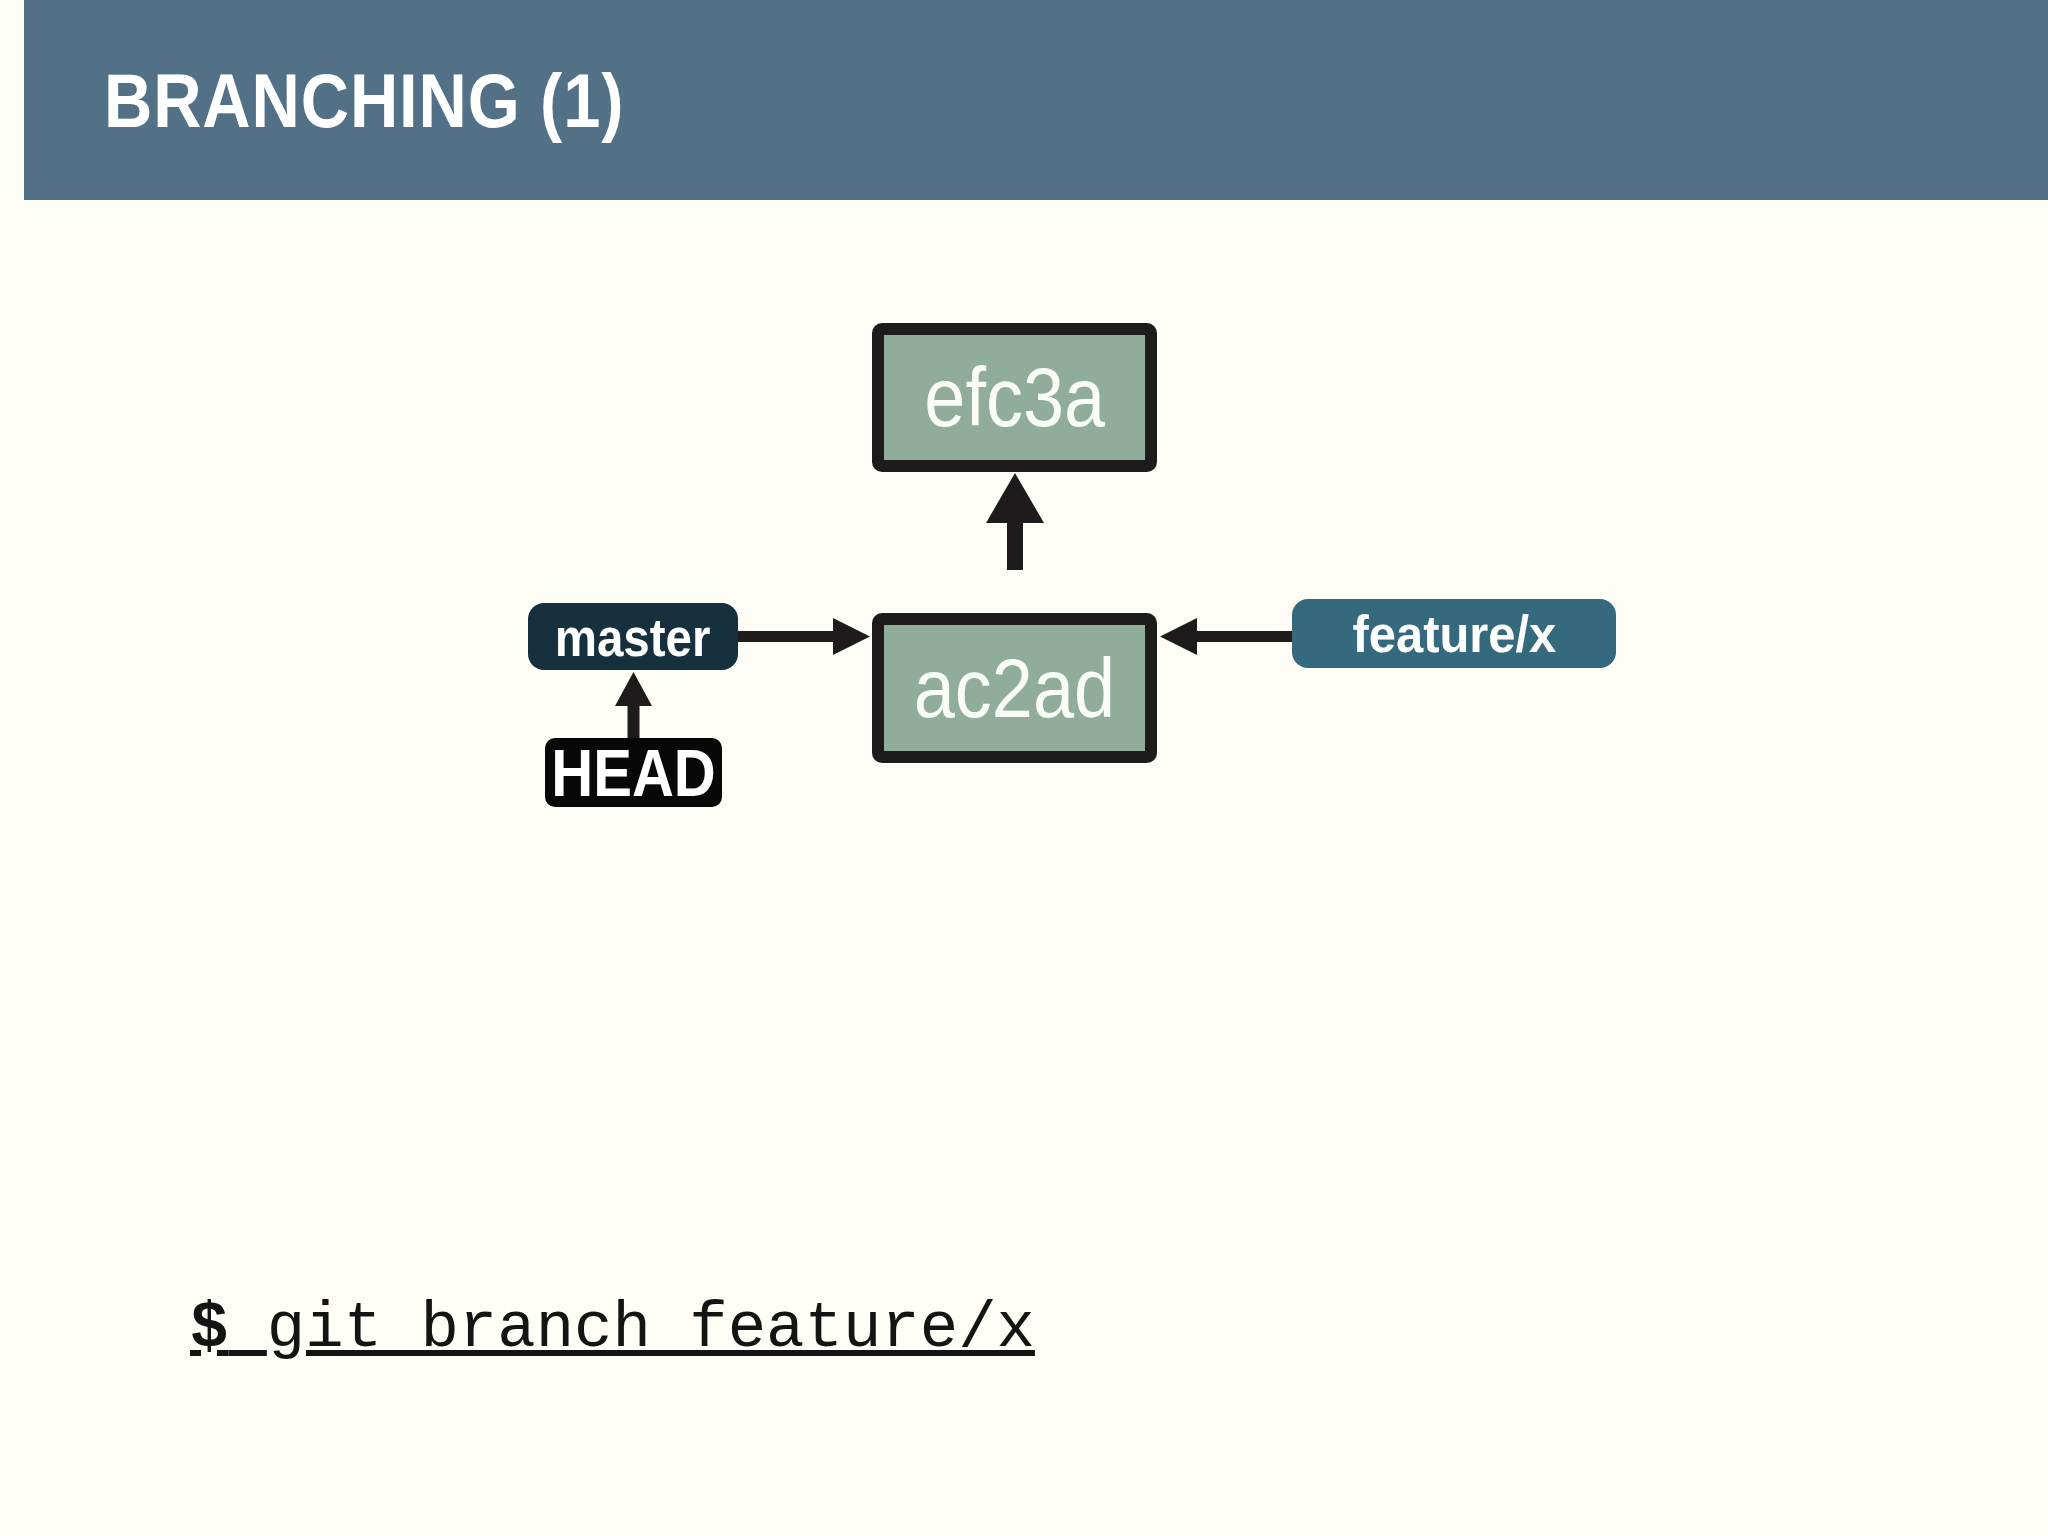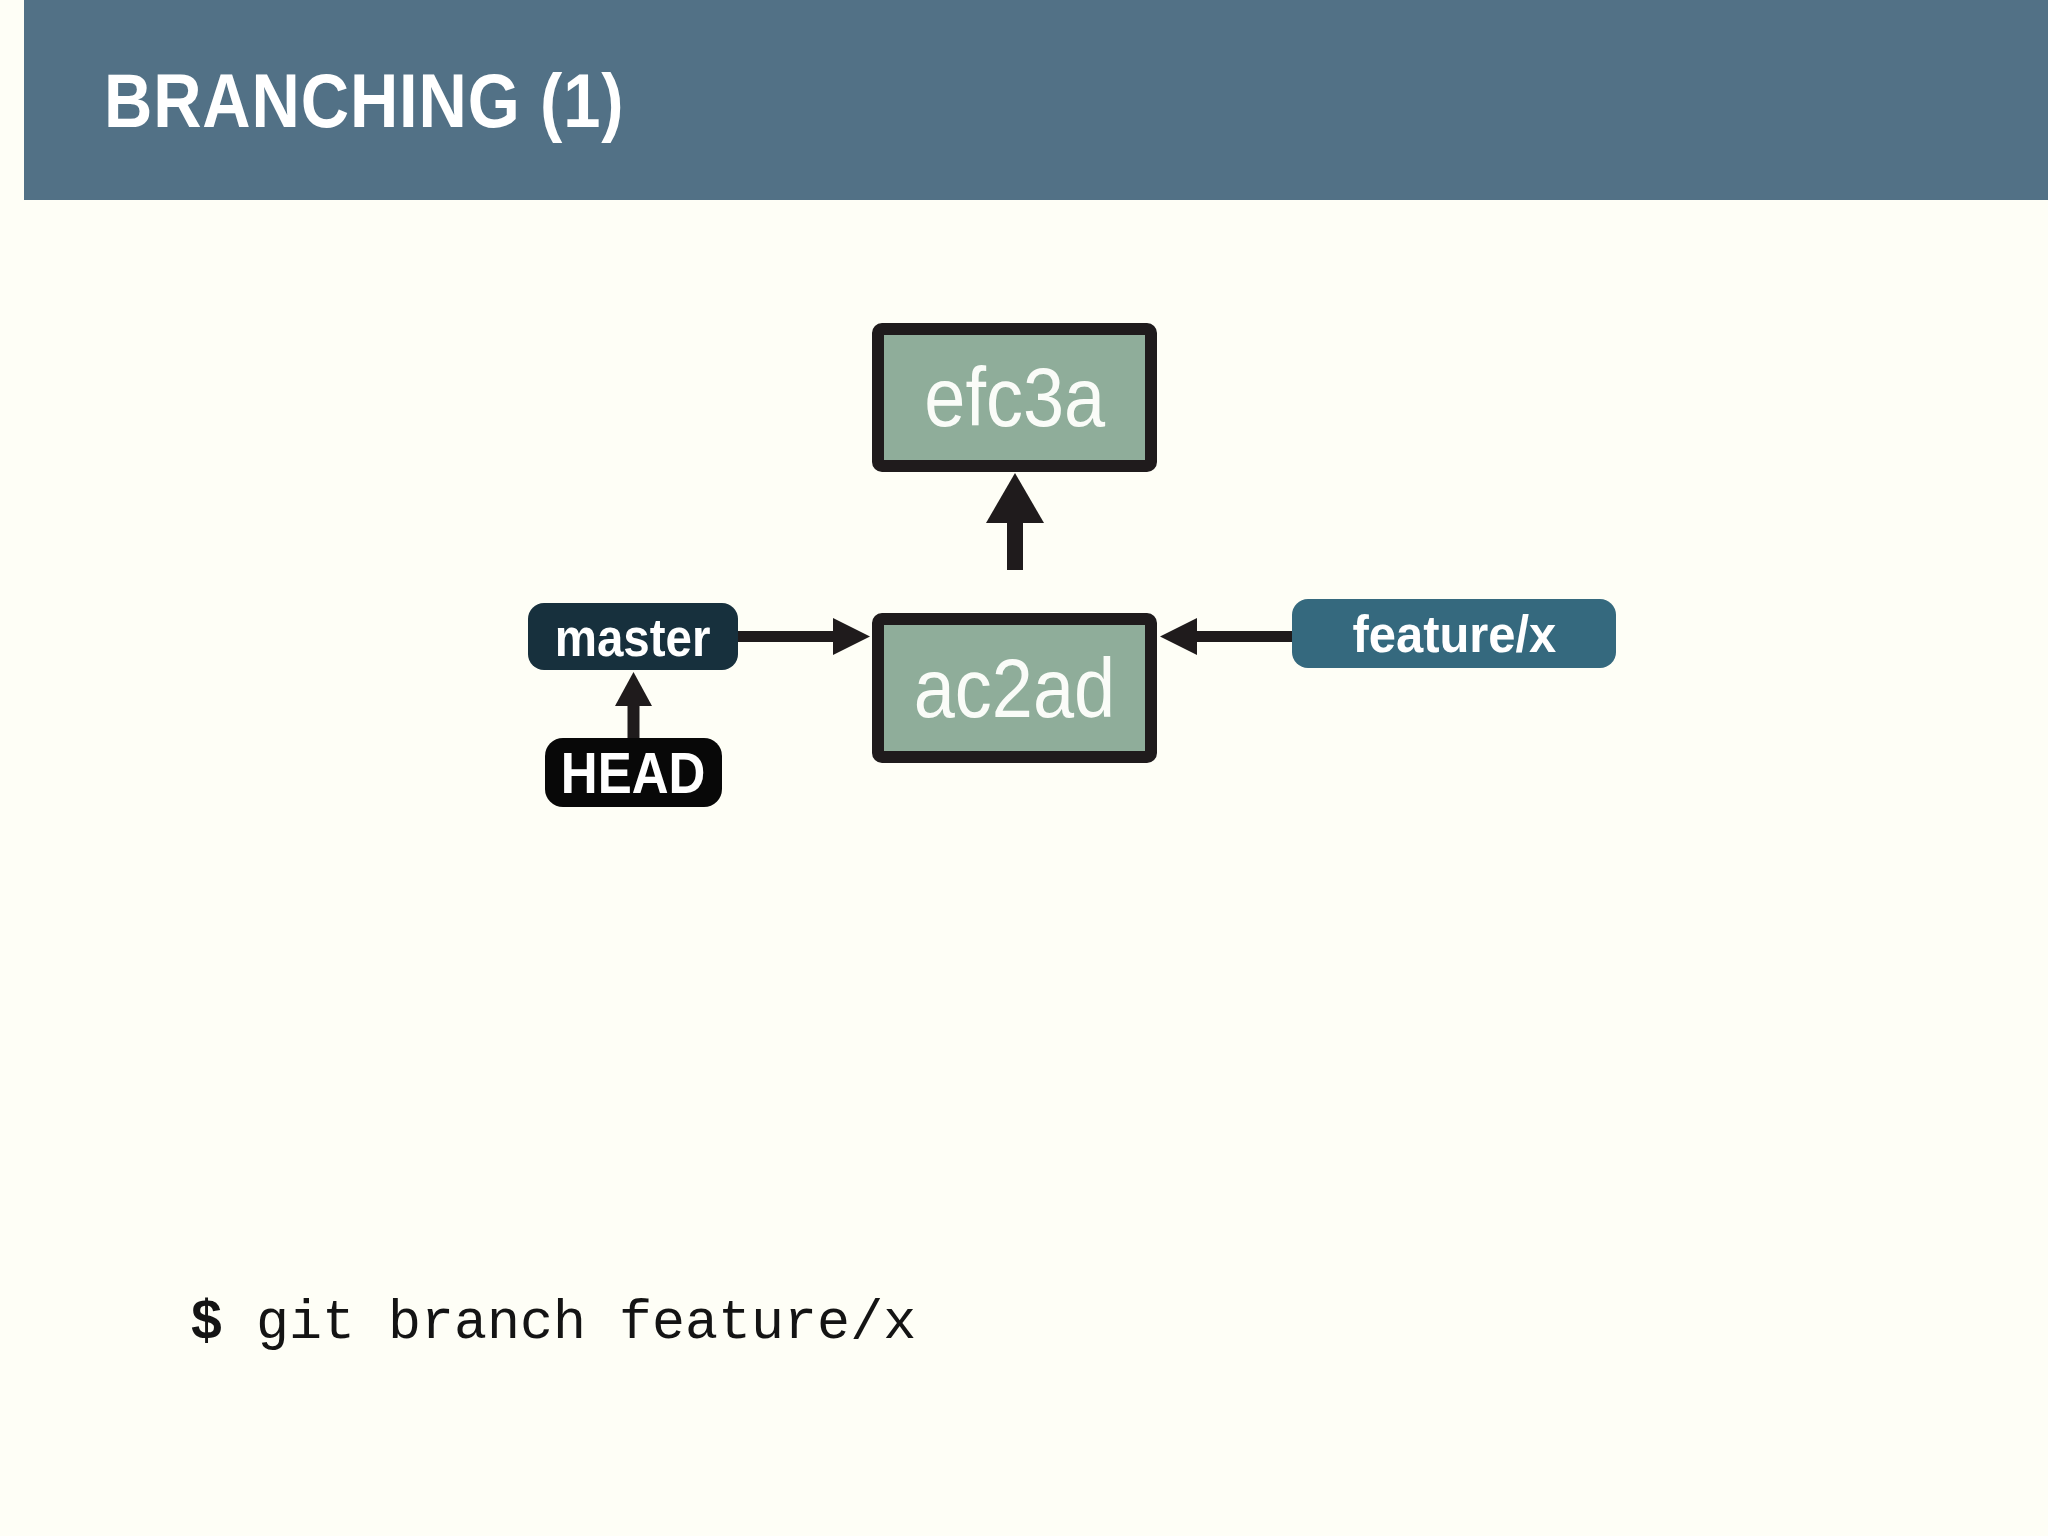--- a/index.html
+++ b/index.html
@@ -75,30 +75,31 @@
     white-space: nowrap;
   }
   .ref .squeeze {
     display: inline-block;
     transform: scaleX(0.88);
     transform-origin: center;
   }
   .ref.master  { left: 528px;  top: 603px; width: 210px; height: 67px; background: var(--master-bg, #17303D);  font-size: 54px; }
   .ref.feature { left: 1292px; top: 599px; width: 324px; height: 69px; background: var(--feature-bg, #35697E); font-size: 52px; }
   .ref.feature .squeeze { transform: scaleX(0.94); }
-  .ref.head    { left: 545px;  top: 738px; width: 177px; height: 69px; background: var(--head-bg, #080808);    font-size: 58px; border-radius: 18px; }
+  .ref.head    { left: 545px;  top: 738px; width: 177px; height: 69px; background: var(--head-bg, #080808);    font-size: 66px; border-radius: 10px; }
   
   .command {
     position: absolute;
     left: 190px; top: 1294px;
     font-family: "Liberation Mono", monospace;
-    font-size: 55px;
+    font-size: 64px;
     line-height: 1.1;
     color: var(--command-text, #141414);
     white-space: pre;
+    text-decoration: underline;
   }
   .command .prompt { font-weight: 700; }
 </style>
 </head>
 <body>
 
 <div class="stage">
 
   <header class="title-bar">
     <div class="title">

